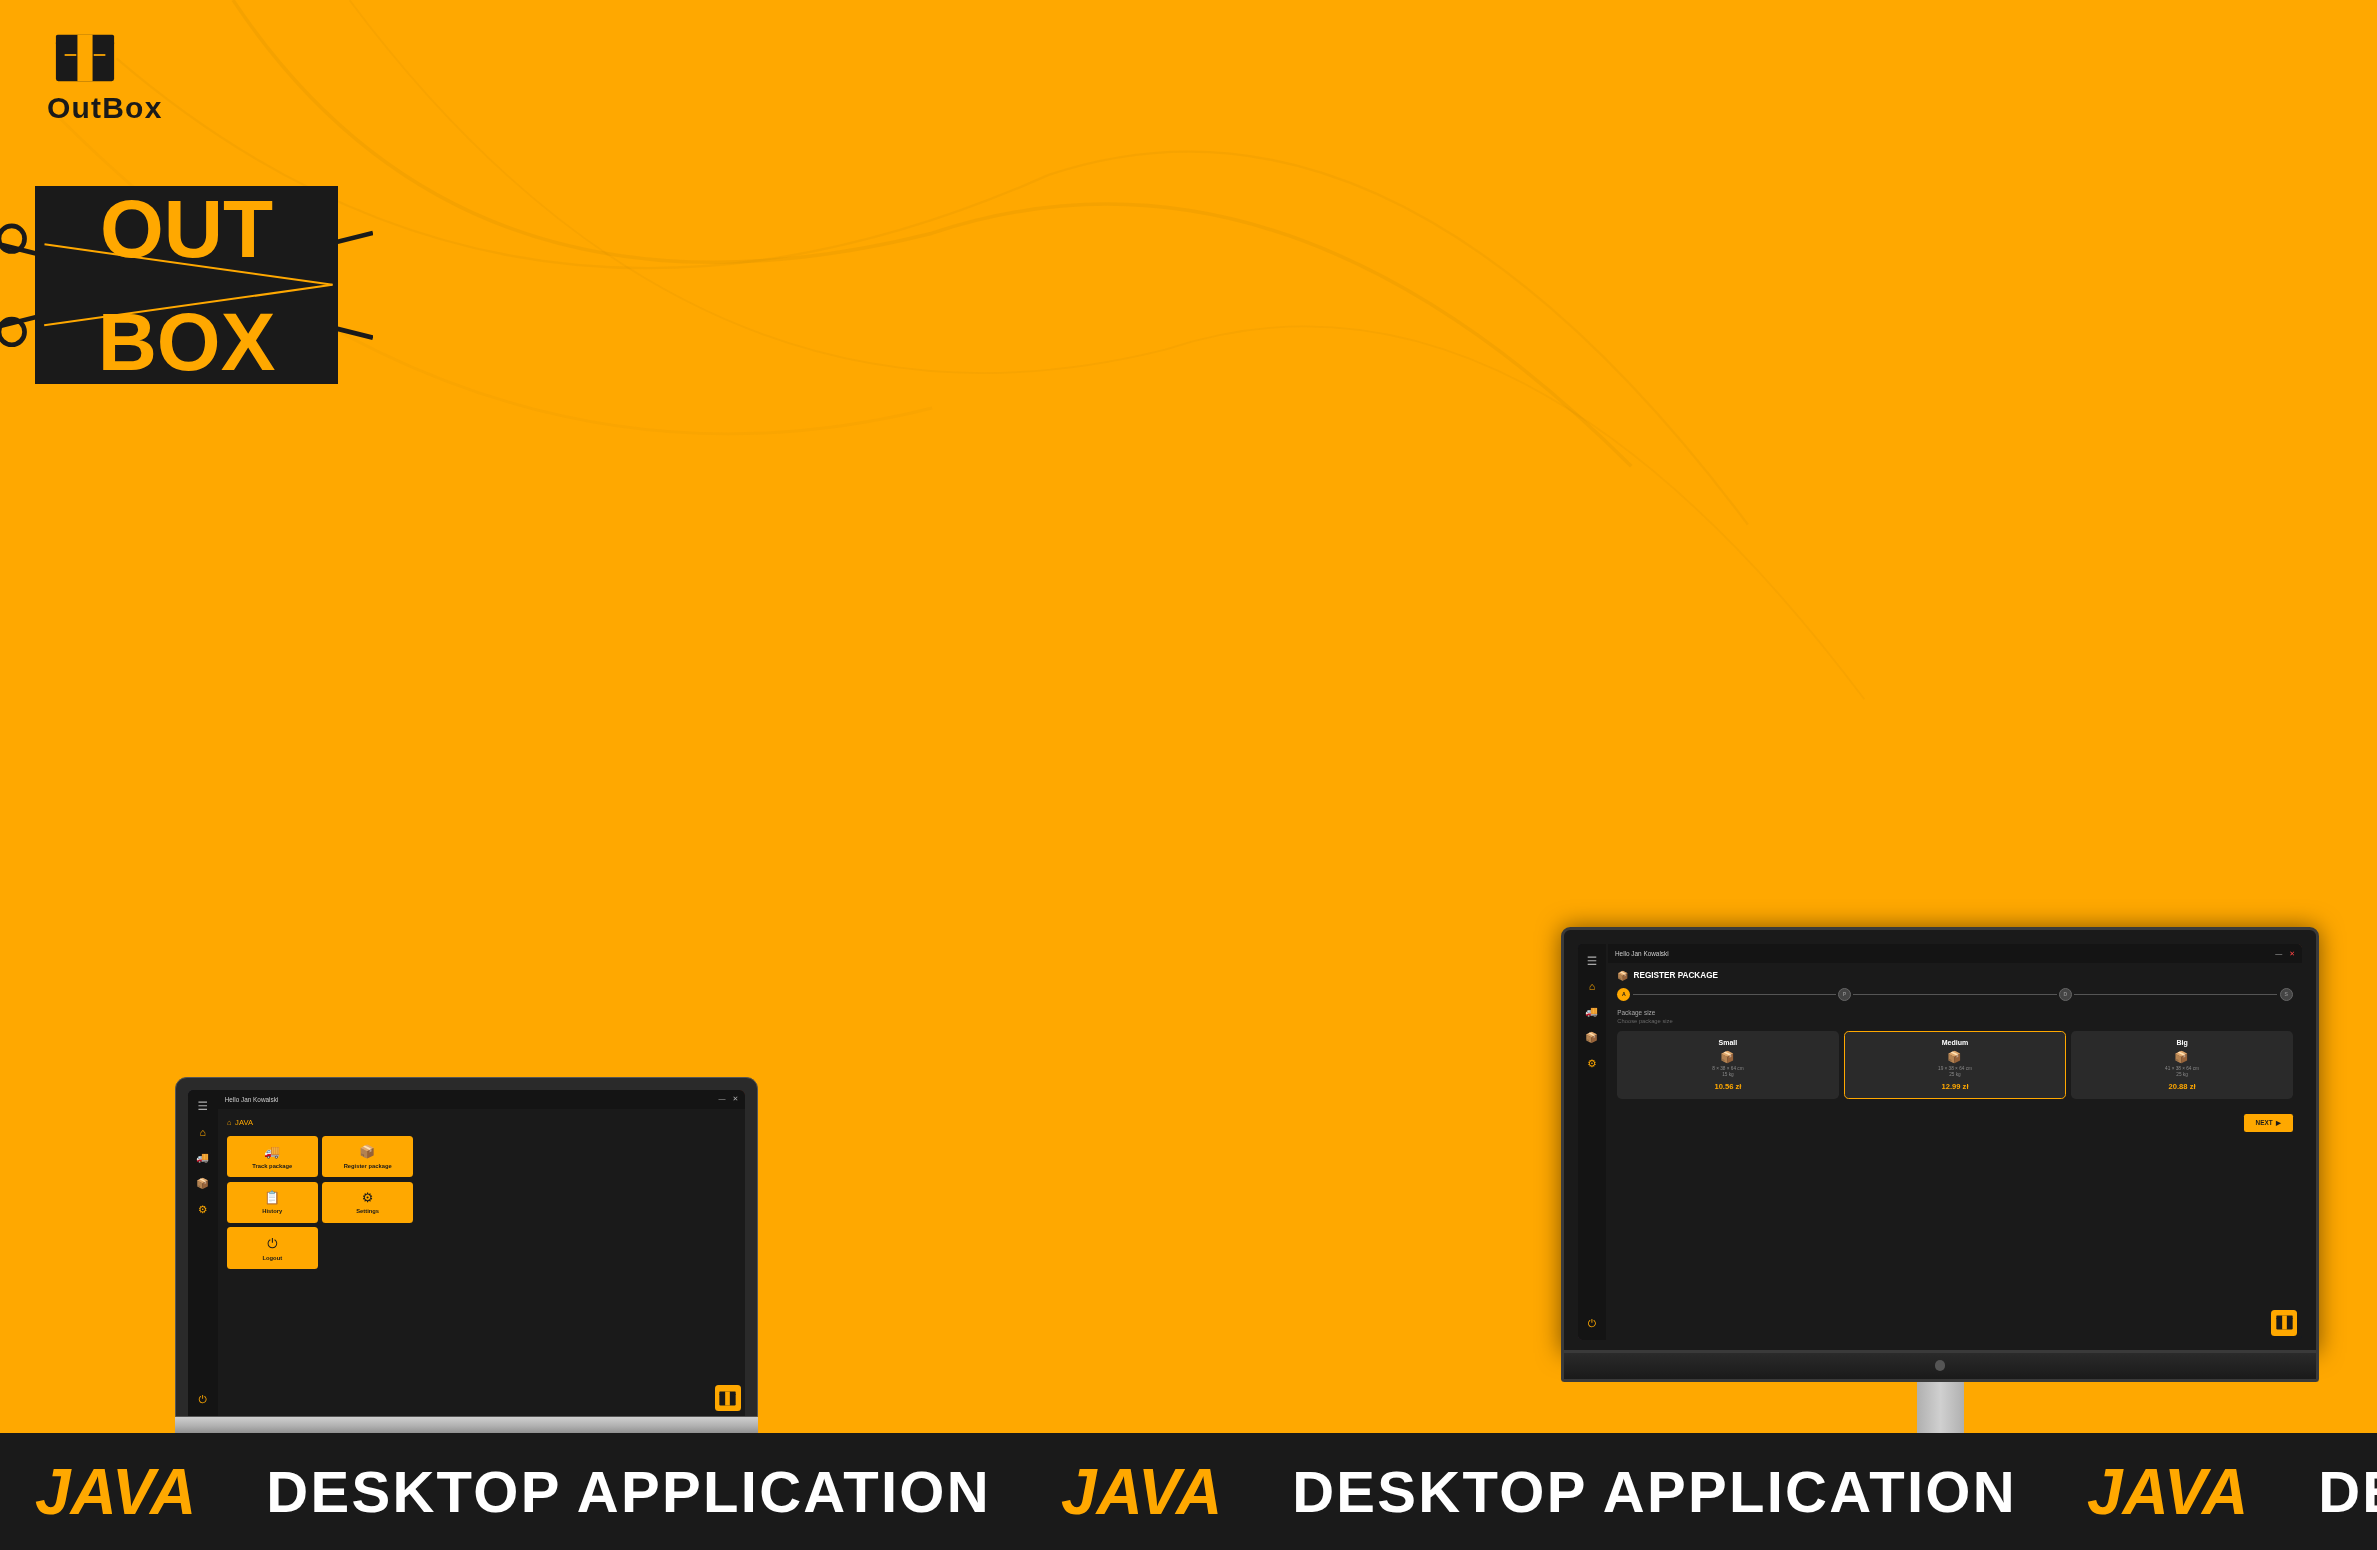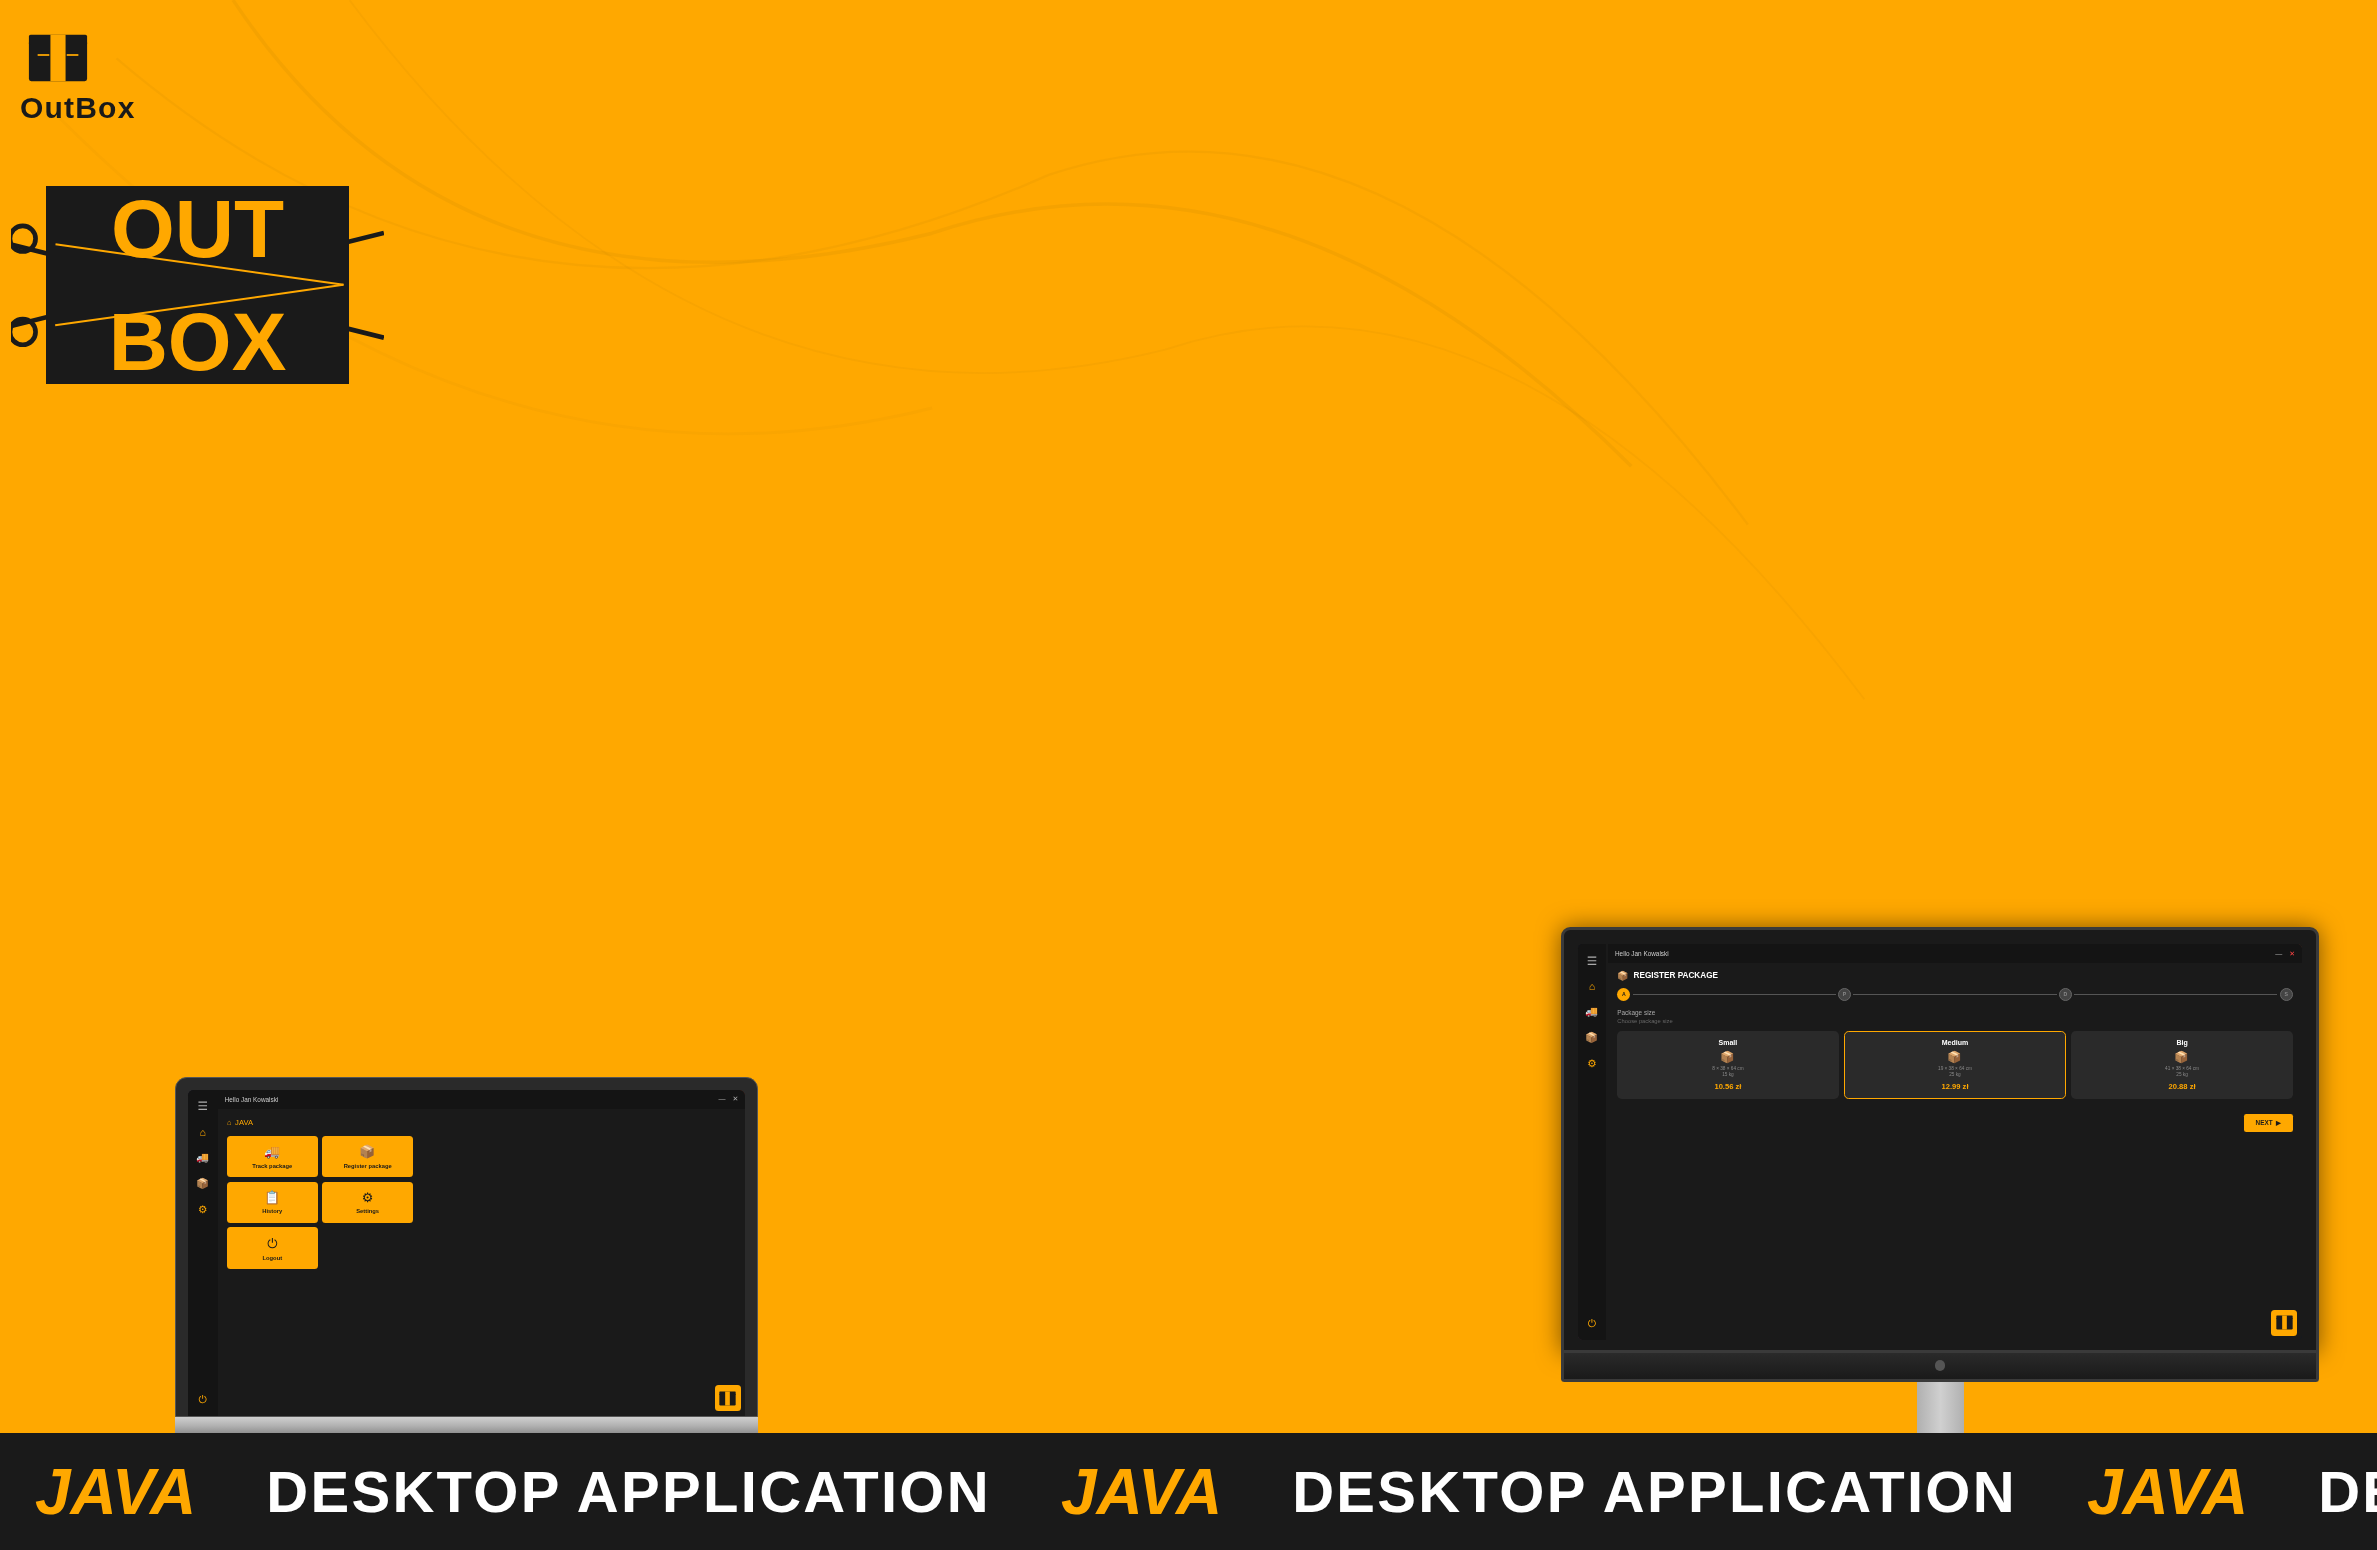--- a/index.html
+++ b/index.html
@@ -18,41 +18,41 @@
       top: 0; left: 0;
       width: 100%; height: 100%;
       pointer-events: none;
       z-index: 0;
     }
 
     
     .logo-area {
       position: absolute;
       top: 23px;
-      left: 20px;
+      left: 47px;
       z-index: 10;
     }
     .logo-icon {
       width: 76px;
       height: 64px;
     }
     .logo-text {
       font-size: 30px;
       font-weight: 900;
       color: #1a1a1a;
       letter-spacing: 1.2px;
       text-align: center;
       margin-top: 2.3px;
     }
 
     
     .big-logo-area {
       position: absolute;
       top: 186px;
-      left: 46px;
+      left: 35px;
       z-index: 10;
     }
     .big-logo-box {
       background: #1a1a1a;
       width: 303px;
       height: 198px;
       display: flex;
       flex-direction: column;
       align-items: center;
       justify-content: center;

